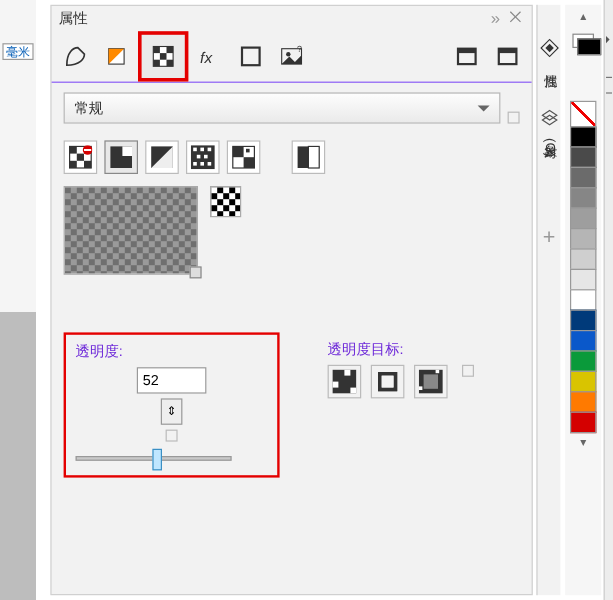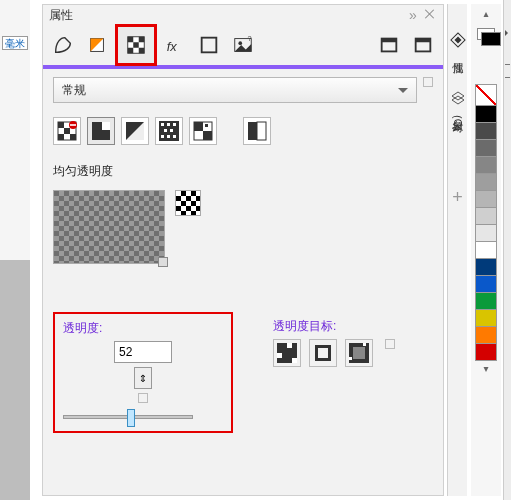--- a/index.html
+++ b/index.html
@@ -12,35 +12,35 @@
 .panel { position: absolute; left: 42px; top: 4px; width: 402px; height: 492px; background: #f2f2f2; border: 1px solid #d0d0d0; }
 .title-row { display: flex; align-items: center; height: 20px; padding: 0 6px; }
 .title-row .title { color: #333; font-size: 12px; }
 .title-row .spacer { flex: 1; }
 .title-row .rr { width: 8px; height: 8px; margin-left: 2px; color: #999; font-size: 14px; line-height: 8px; }
 .title-row .close { width: 14px; height: 14px; margin-left: 6px; position: relative; }
 .title-row .close::before, .title-row .close::after { content: ""; position: absolute; left: 6px; top: 0; width: 1px; height: 12px; background: #888; }
 .title-row .close::before { transform: rotate(45deg); }
 .title-row .close::after { transform: rotate(-45deg); }
 
-.toolbar { display: flex; align-items: center; height: 44px; border-bottom: 4px solid #8b5cf6; padding: 0 4px; gap: 2px; }
+.toolbar { display: flex; align-items: center; height: 44px; border-bottom: 1px solid #8b5cf6; padding: 0 4px; gap: 2px; }
 .tool-btn { width: 32px; height: 32px; display: flex; align-items: center; justify-content: center; border: 1px solid transparent; }
 .tool-btn.sel { border: 1px solid #bbb; background: #eaeaea; }
 .tool-btn svg { width: 22px; height: 22px; }
 .toolbar .gap { flex: 1; }
 .hl-red { border: 3px solid #e40000 !important; width: 42px; height: 42px; }
 
 .content { padding: 8px 10px; }
 .section-label { font-weight: bold; color: #222; margin: 4px 0 6px 0; }
 
 .dropdown { width: 370px; height: 26px; background: linear-gradient(#fdfdfd,#eaeaea); border: 1px solid #b8b8b8; display: flex; align-items: center; padding: 0 8px; color: #333; position: relative; }
 .dropdown::after { content: ""; position: absolute; right: 8px; top: 10px; border: 5px solid transparent; border-top-color: #666; }
 .tiny-check { width: 10px; height: 10px; border: 1px solid #bbb; display: inline-block; vertical-align: middle; }
 
-.row { display: flex; align-items: flex-start; gap: 6px; }
+.row { display: flex; align-items: flex-end; gap: 6px; }
 
 .type-row { margin-top: 14px; display: flex; gap: 6px; }
 .type-btn { width: 28px; height: 28px; border: 1px solid #bbb; background: #fff; display: flex; align-items: center; justify-content: center; }
 .type-btn svg { width: 20px; height: 20px; }
 .type-sep { width: 14px; }
 
 .preview { margin-top: 10px; display: flex; align-items: flex-start; gap: 10px; }
 .preview-big { width: 112px; height: 74px; border: 1px solid #aaa; background: repeating-conic-gradient(#9a9a9a 0 25%, #6f6f6f 0 50%) 0 0/10px 10px; position: relative; }
 .preview-big::after { content:""; position:absolute; right:-4px; bottom:-4px; width:8px; height:8px; background:#ddd; border:1px solid #888; }
 .preview-small { width: 26px; height: 26px; border: 1px solid #aaa; background: repeating-conic-gradient(#000 0 25%, #fff 0 50%) 0 0/10px 10px; }
@@ -209,21 +209,20 @@
       <div class="type-sep"></div>
       <div class="type-btn">
         <svg viewBox="0 0 20 20">
             <rect x="1" y="1" width="18" height="18" fill="#333"></rect>
             <rect x="10" y="1" width="9" height="18" fill="#fff"></rect>
             <rect x="10" y="1" width="9" height="18" fill="none" stroke="#333"></rect>
           </svg>
       </div>
     </div>
 
-    <div class="section-label" style="font-weight:normal;margin-top:18px">均匀透明度</div>
 
     <div class="preview">
       <div class="preview-big"></div>
       <div class="preview-small"></div>
     </div>
 
     <div class="bottom-row">
       <div class="bottom-hl">
         <div class="lbl">透明度:</div>
         <div class="num-input">

